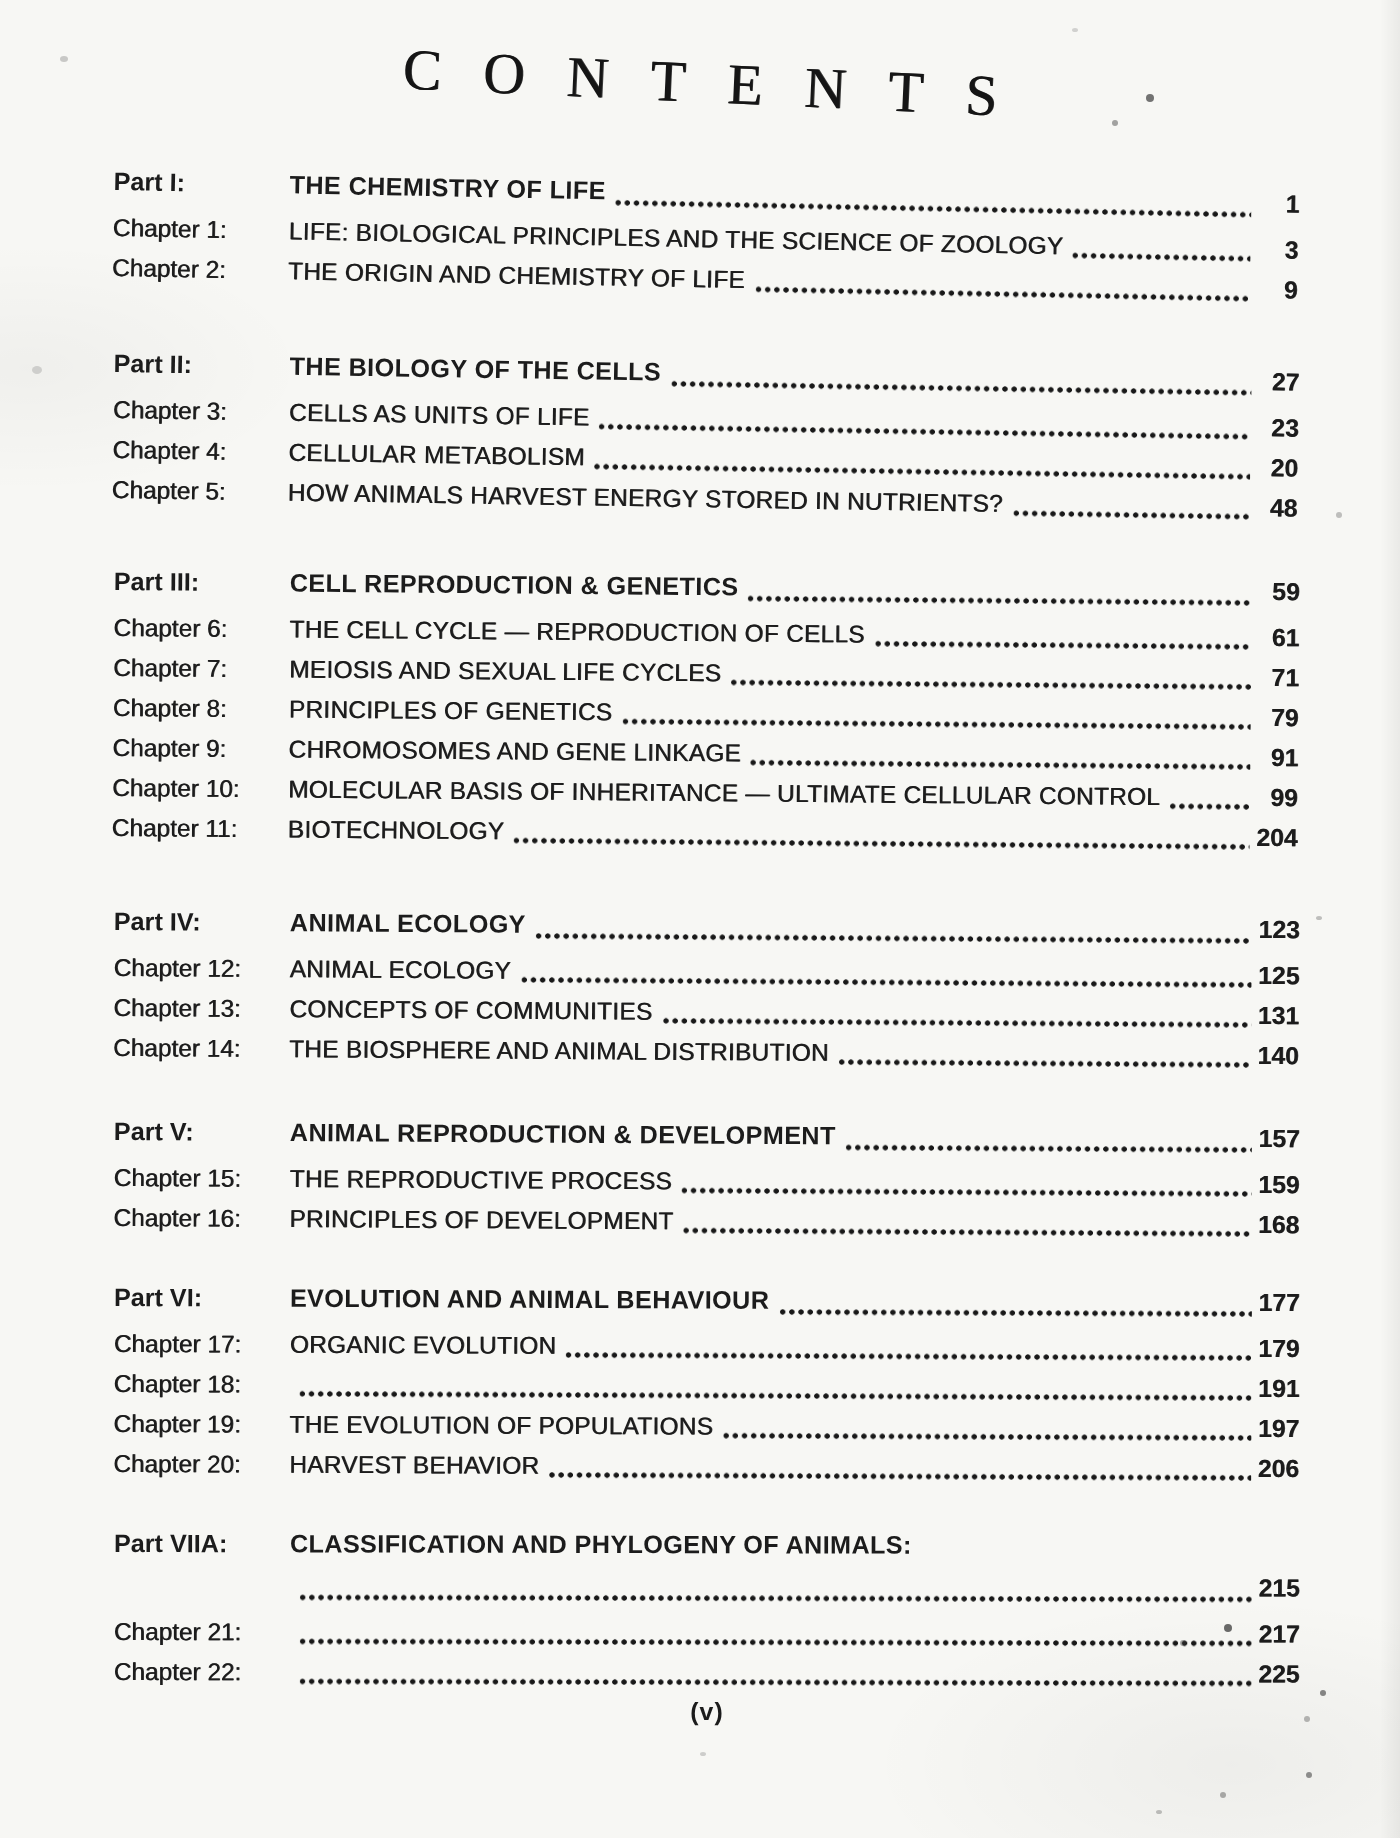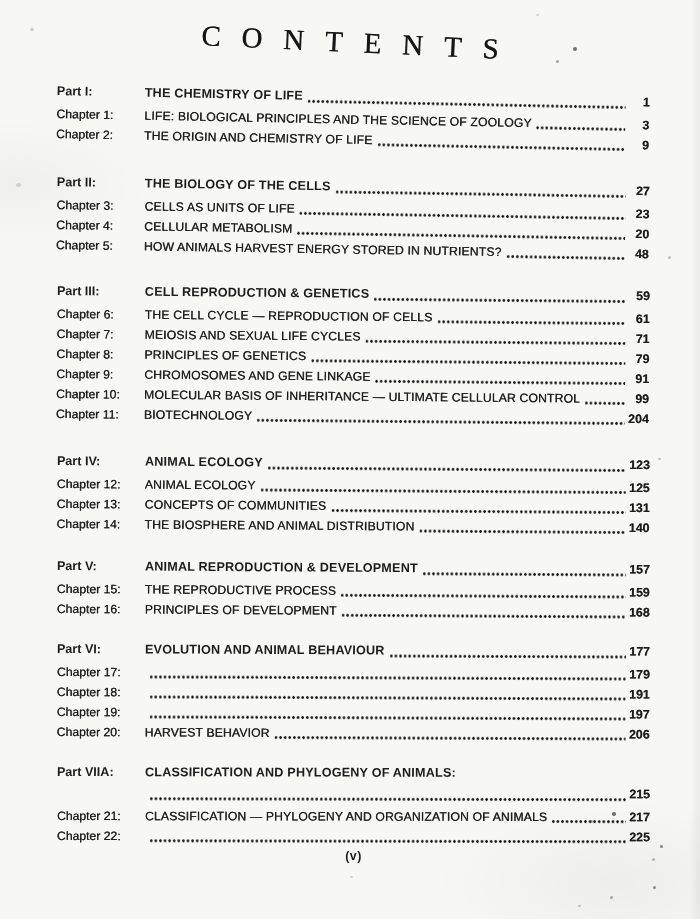--- a/index.html
+++ b/index.html
@@ -304,34 +304,36 @@
         <span class="lbl part">Part VI:</span>
         <span class="main">
           <span class="t part">EVOLUTION AND ANIMAL BEHAVIOUR</span>
           <span class="leader"></span>
           <span class="pg">177</span>
         </span>
       </div>
       <div class="row">
         <span class="lbl">Chapter 17:</span>
         <span class="main">
+          <span class="t">ORGANIC EVOLUTION</span>
           <span class="leader"></span>
           <span class="pg">179</span>
         </span>
       </div>
       <div class="row">
         <span class="lbl">Chapter 18:</span>
         <span class="main">
           <span class="leader"></span>
           <span class="pg">191</span>
         </span>
       </div>
       <div class="row">
         <span class="lbl">Chapter 19:</span>
         <span class="main">
+          <span class="t">THE EVOLUTION OF POPULATIONS</span>
           <span class="leader"></span>
           <span class="pg">197</span>
         </span>
       </div>
       <div class="row">
         <span class="lbl">Chapter 20:</span>
         <span class="main">
           <span class="t">HARVEST BEHAVIOR</span>
           <span class="leader"></span>
           <span class="pg">206</span>
@@ -349,21 +351,20 @@
       <div class="row head">
         <span class="lbl part"></span>
         <span class="main">
           <span class="leader"></span>
           <span class="pg">215</span>
         </span>
       </div>
       <div class="row">
         <span class="lbl">Chapter 21:</span>
         <span class="main">
-          <span class="t">CLASSIFICATION — PHYLOGENY AND ORGANIZATION OF ANIMALS</span>
           <span class="leader"></span>
           <span class="pg">217</span>
         </span>
       </div>
       <div class="row">
         <span class="lbl">Chapter 22:</span>
         <span class="main">
           <span class="leader"></span>
           <span class="pg">225</span>
         </span>

